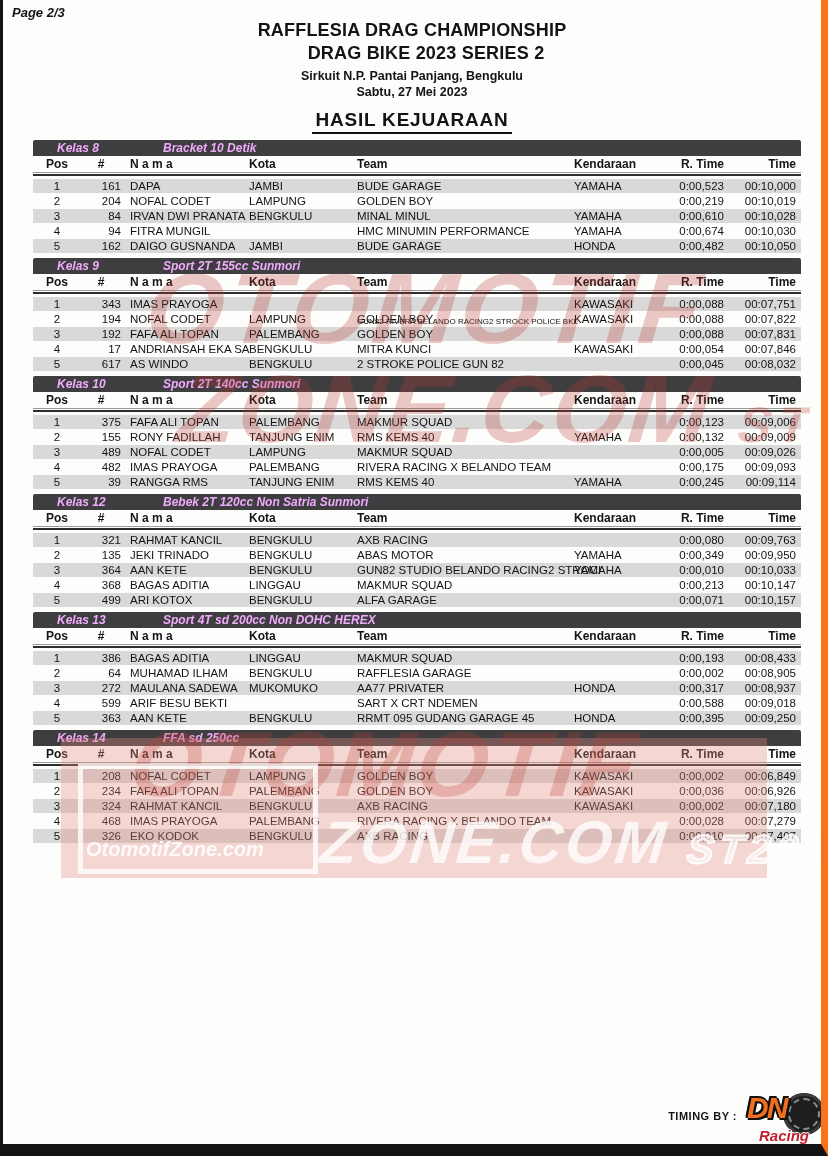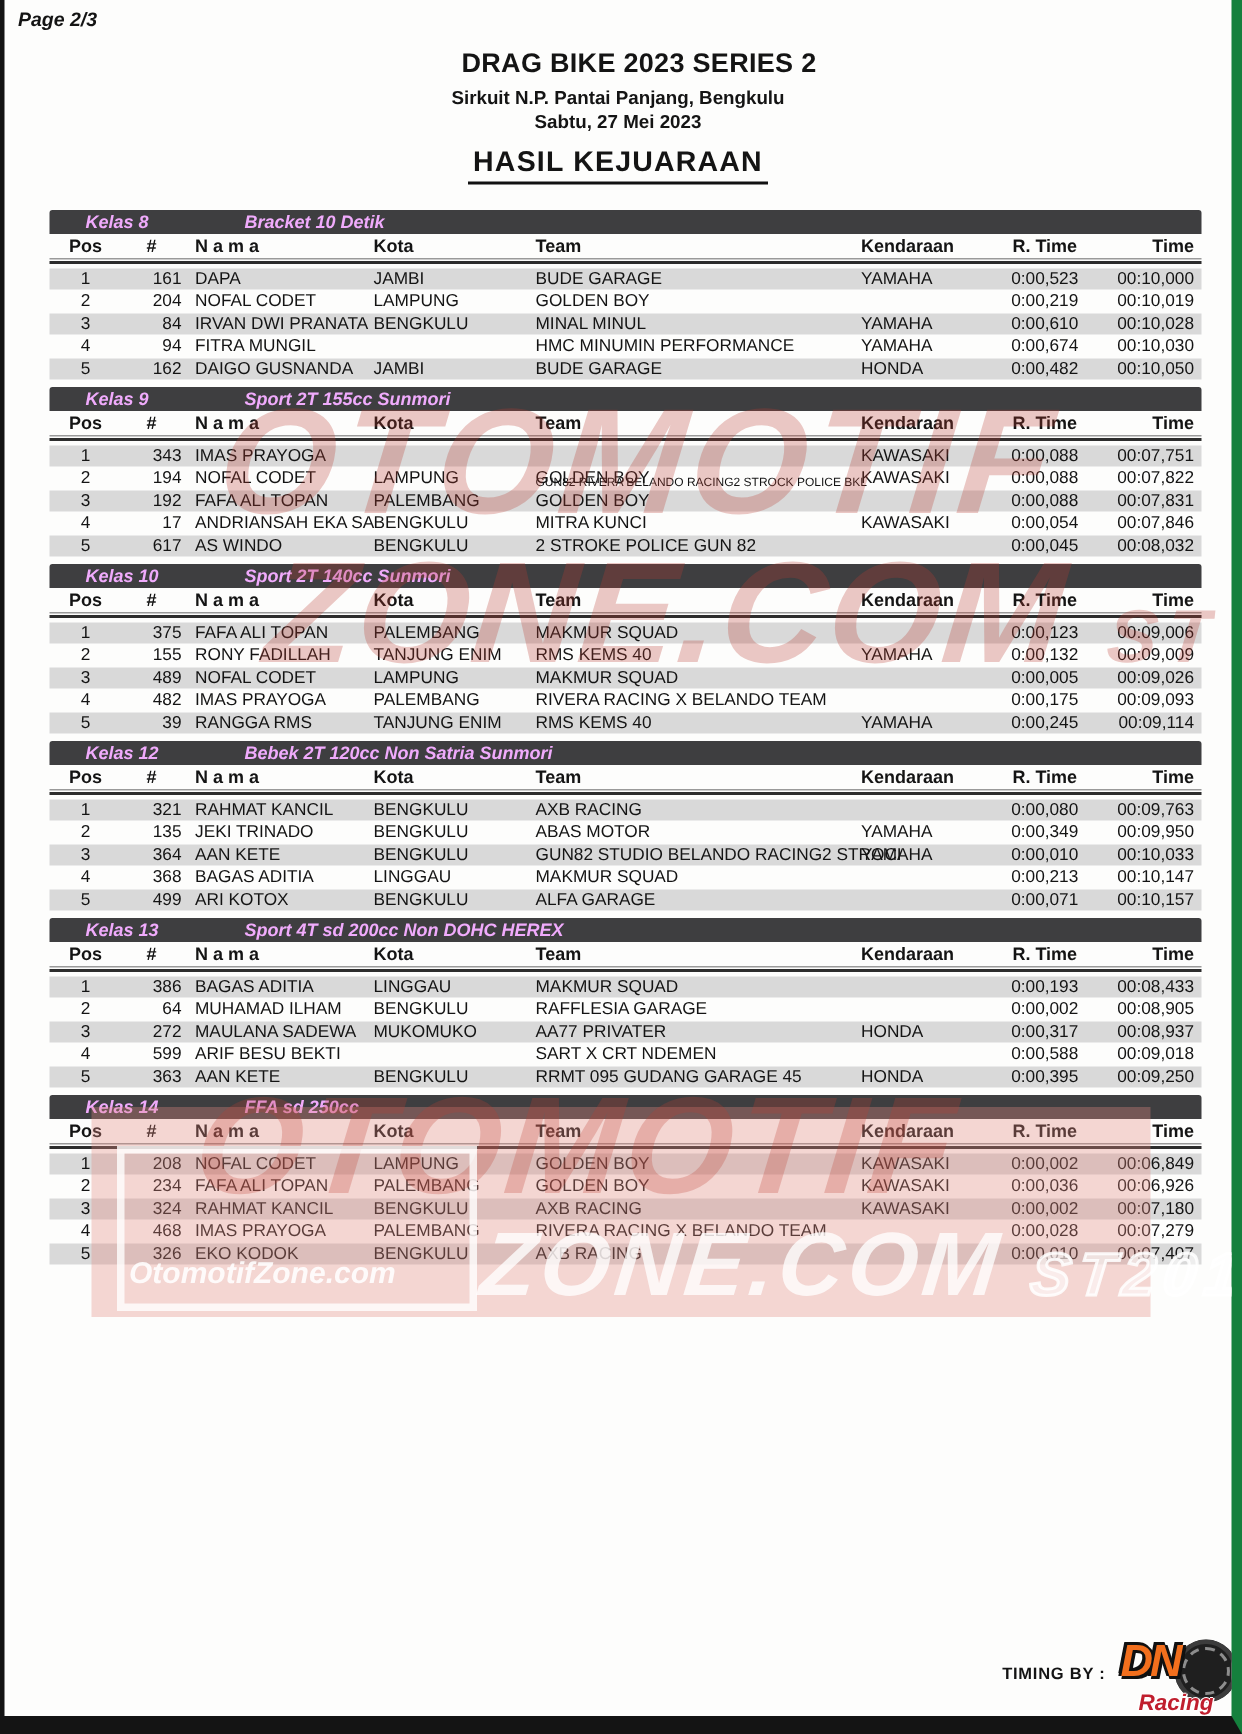--- a/index.html
+++ b/index.html
@@ -1,25 +1,25 @@
 <!DOCTYPE html>
 <html><head>
 <meta charset="utf-8">
 <style>
   html,body { margin:0; padding:0; background:#1c1c1c; }
   .page {
     position:relative; width:828px; height:1156px; overflow:hidden;
     background:#fdfdfc; box-sizing:border-box;
-    border-left:3px solid #141414; border-right:7px solid #15803d; border-bottom:12px solid #141414;
+    border-left:3px solid #141414; border-right:7px solid #f97316; border-bottom:12px solid #141414;
     font-family:"Liberation Sans", sans-serif; color:#141414;
   }
   .page-label { position:absolute; top:5px; left:9px; font-size:13px; font-weight:bold; font-style:italic; }
   .doc-header { text-align:center; padding-top:20px; }
   .title1,.title2 { font-weight:bold; font-size:18px; line-height:21px; letter-spacing:0.2px; }
-  .title2 { margin-top:12px;padding-left:28px; }
+  .title2 { margin-top:2px;padding-left:28px; }
   .venue { font-weight:bold; font-size:12.5px; margin-top:5px; }
   .date  { font-weight:bold; font-size:12.5px; margin-top:2px; }
   .section-title { display:inline-block; font-weight:bold; font-size:19px; margin-top:10px;
     border-bottom:2px solid #111; padding:0 3px 1px; letter-spacing:0.8px; }
 
   .tables-region { position:absolute; top:140px; left:30px; width:768px; }
   .race-table { margin-bottom:5px; }
   .band { height:16px; background:#3e3e40; color:#f0abfc; font-size:12px; font-weight:bold; font-style:italic;
     display:flex; align-items:center; border-radius:2px 2px 0 0; }
   .band .kelas { width:130px; padding-left:24px; box-sizing:border-box; }
@@ -28,21 +28,21 @@
   .rows { padding-top:2px; }
   .row { display:flex; height:14px; line-height:14px; font-size:11.5px; margin-bottom:1px; }
   .row.odd { background:#d9d9d9; }
   .cell { box-sizing:border-box; white-space:nowrap; overflow:visible; }
   .c0 { width:48px;  text-align:center; }
   .c1 { width:40px;  text-align:right; }
   .c2 { width:118px; padding-left:9px; }
   .c3 { width:105px; padding-left:10px; }
   .c4 { width:230px; padding-left:13px; }
   .c5 { width:95px;  }
-  .c6 { width:55px;  text-align:center; }
+  .c6 { width:55px;  text-align:right; }
   .c7 { width:77px;  text-align:right; padding-right:5px; }
   .thead .c1 { text-align:center; }
   .team-small { font-size:8px; letter-spacing:0; padding-top:19px; line-height:11px; }
 
   
   .wm-upper { position:absolute; top:256px; left:138px; width:674px; height:212px; z-index:6; pointer-events:none;
     overflow:hidden; font-style:italic; font-weight:bold; color:rgba(188,60,50,0.28); transform:skewX(-6deg); }
   .wm-upper .l1 { font-size:100px; line-height:104px; letter-spacing:4px; white-space:nowrap; }
   .wm-upper .l2 { font-size:96px;  line-height:98px;  letter-spacing:2px; white-space:nowrap; margin-left:42px; }
   .wm-upper .st { font-size:50px; letter-spacing:6px; }
@@ -73,20 +73,21 @@
     color:#c01f2e; z-index:3; text-shadow:0 1px 0 #fff, 0 -1px 0 #fff, 1px 0 0 #fff, -1px 0 0 #fff; }
 </style>
 </head>
 <body>
 
 <div class="page">
 
   <div class="page-label">Page 2/3</div>
 
   <div class="doc-header">
+    <div class="title1">RAFFLESIA DRAG CHAMPIONSHIP</div>
     <div class="title2">DRAG BIKE 2023 SERIES 2</div>
     <div class="venue">Sirkuit N.P. Pantai Panjang, Bengkulu</div>
     <div class="date">Sabtu, 27 Mei 2023</div>
     <div><span class="section-title">HASIL KEJUARAAN</span></div>
   </div>
 
   <div class="tables-region">
       <div class="race-table">
         <div class="band">
           <span class="kelas">Kelas  8</span>

